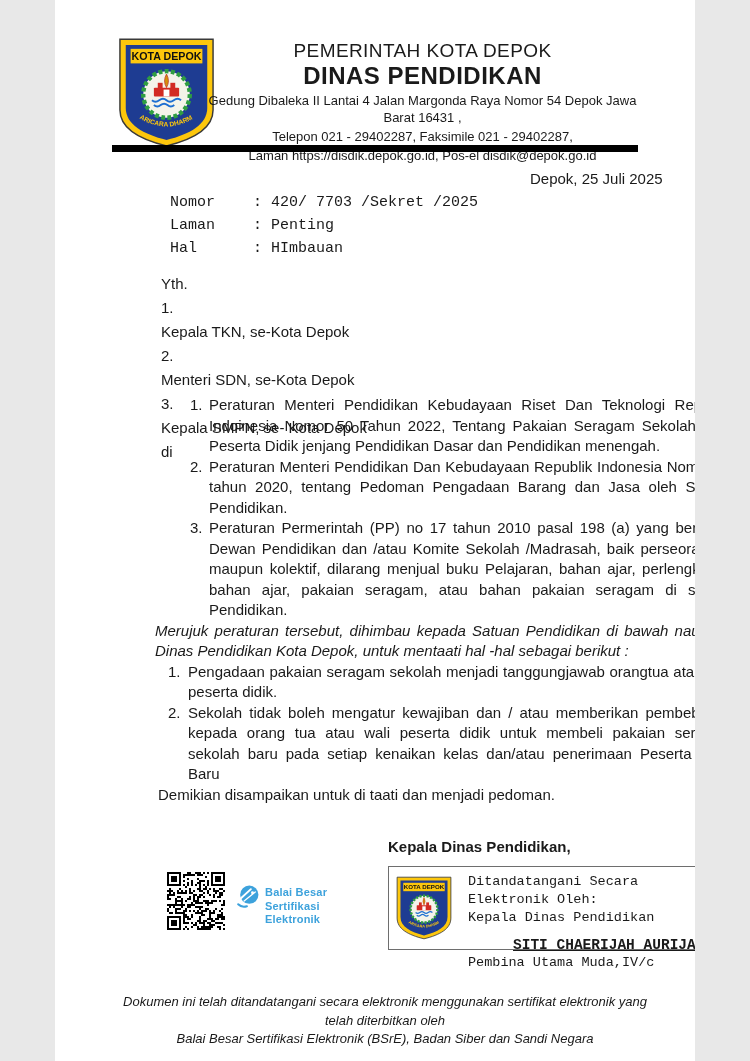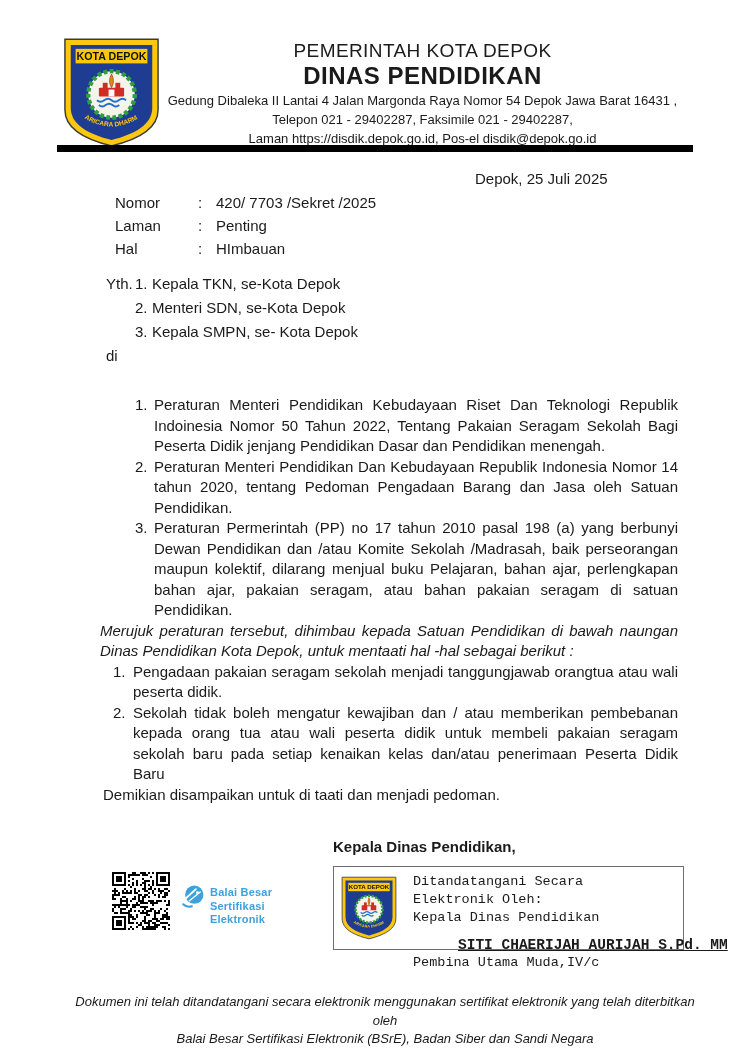--- a/index.html
+++ b/index.html
@@ -1,36 +1,36 @@
 <!DOCTYPE html>
 <html><head>
 <meta charset="utf-8">
 <style>
   html,body{margin:0;padding:0;background:#e8e8e8;}
   .page{
-    position:relative;width:750px;height:1061px;background:#ffffff;
+    position:relative;width:640px;height:1061px;background:#ffffff;
     margin:0 auto;overflow:hidden;color:#1a1a1a;
     font-family:"Liberation Sans",sans-serif;
   }
   
   .hdr-logo{position:absolute;left:63px;top:37px;width:97px;height:111px;}
   .hdr-text{position:absolute;left:150px;right:55px;top:40px;text-align:center;}
   .hdr-gov{font-size:19px;letter-spacing:.4px;line-height:22px;}
   .hdr-agency{font-size:24px;font-weight:bold;letter-spacing:.5px;line-height:28px;}
   .hdr-addr{font-size:13px;line-height:17px;margin-top:2px;}
   .rule{position:absolute;left:57px;right:57px;top:145px;height:7px;background:#000;}
   
   .date-line{position:absolute;left:475px;top:170px;font-size:15px;}
-  .meta{position:absolute;left:115px;top:191px;font-size:15px;line-height:23px;}
+  .meta{position:absolute;left:115px;top:191px;font-size:15px;line-height:23px;font-family:Liberation Mono, monospace;}
   .meta-row{display:flex;}
   .meta-label{width:83px;}
   .meta-sep{width:18px;}
   
   .recipient{position:absolute;left:106px;top:272px;font-size:15px;line-height:24px;}
-  .rcp-line{display:flex;}
+  .rcp-line{display:flex;flex-direction:column;}
   .rcp-sal{width:29px;}
   .rcp-ind{width:29px;}
   .rcp-no{width:17px;}
   
   .body-block{position:absolute;left:100px;width:578px;top:395px;font-size:15px;line-height:20.5px;}
   .body-block p{margin:0;}
   .p-open,.p-close{padding-left:3px;}
   .p-just{text-align:justify;font-style:italic;}
   ol.legal,ol.directives{list-style:none;margin:0;padding:0;}
   ol.legal li{position:relative;padding-left:54px;text-align:justify;}

